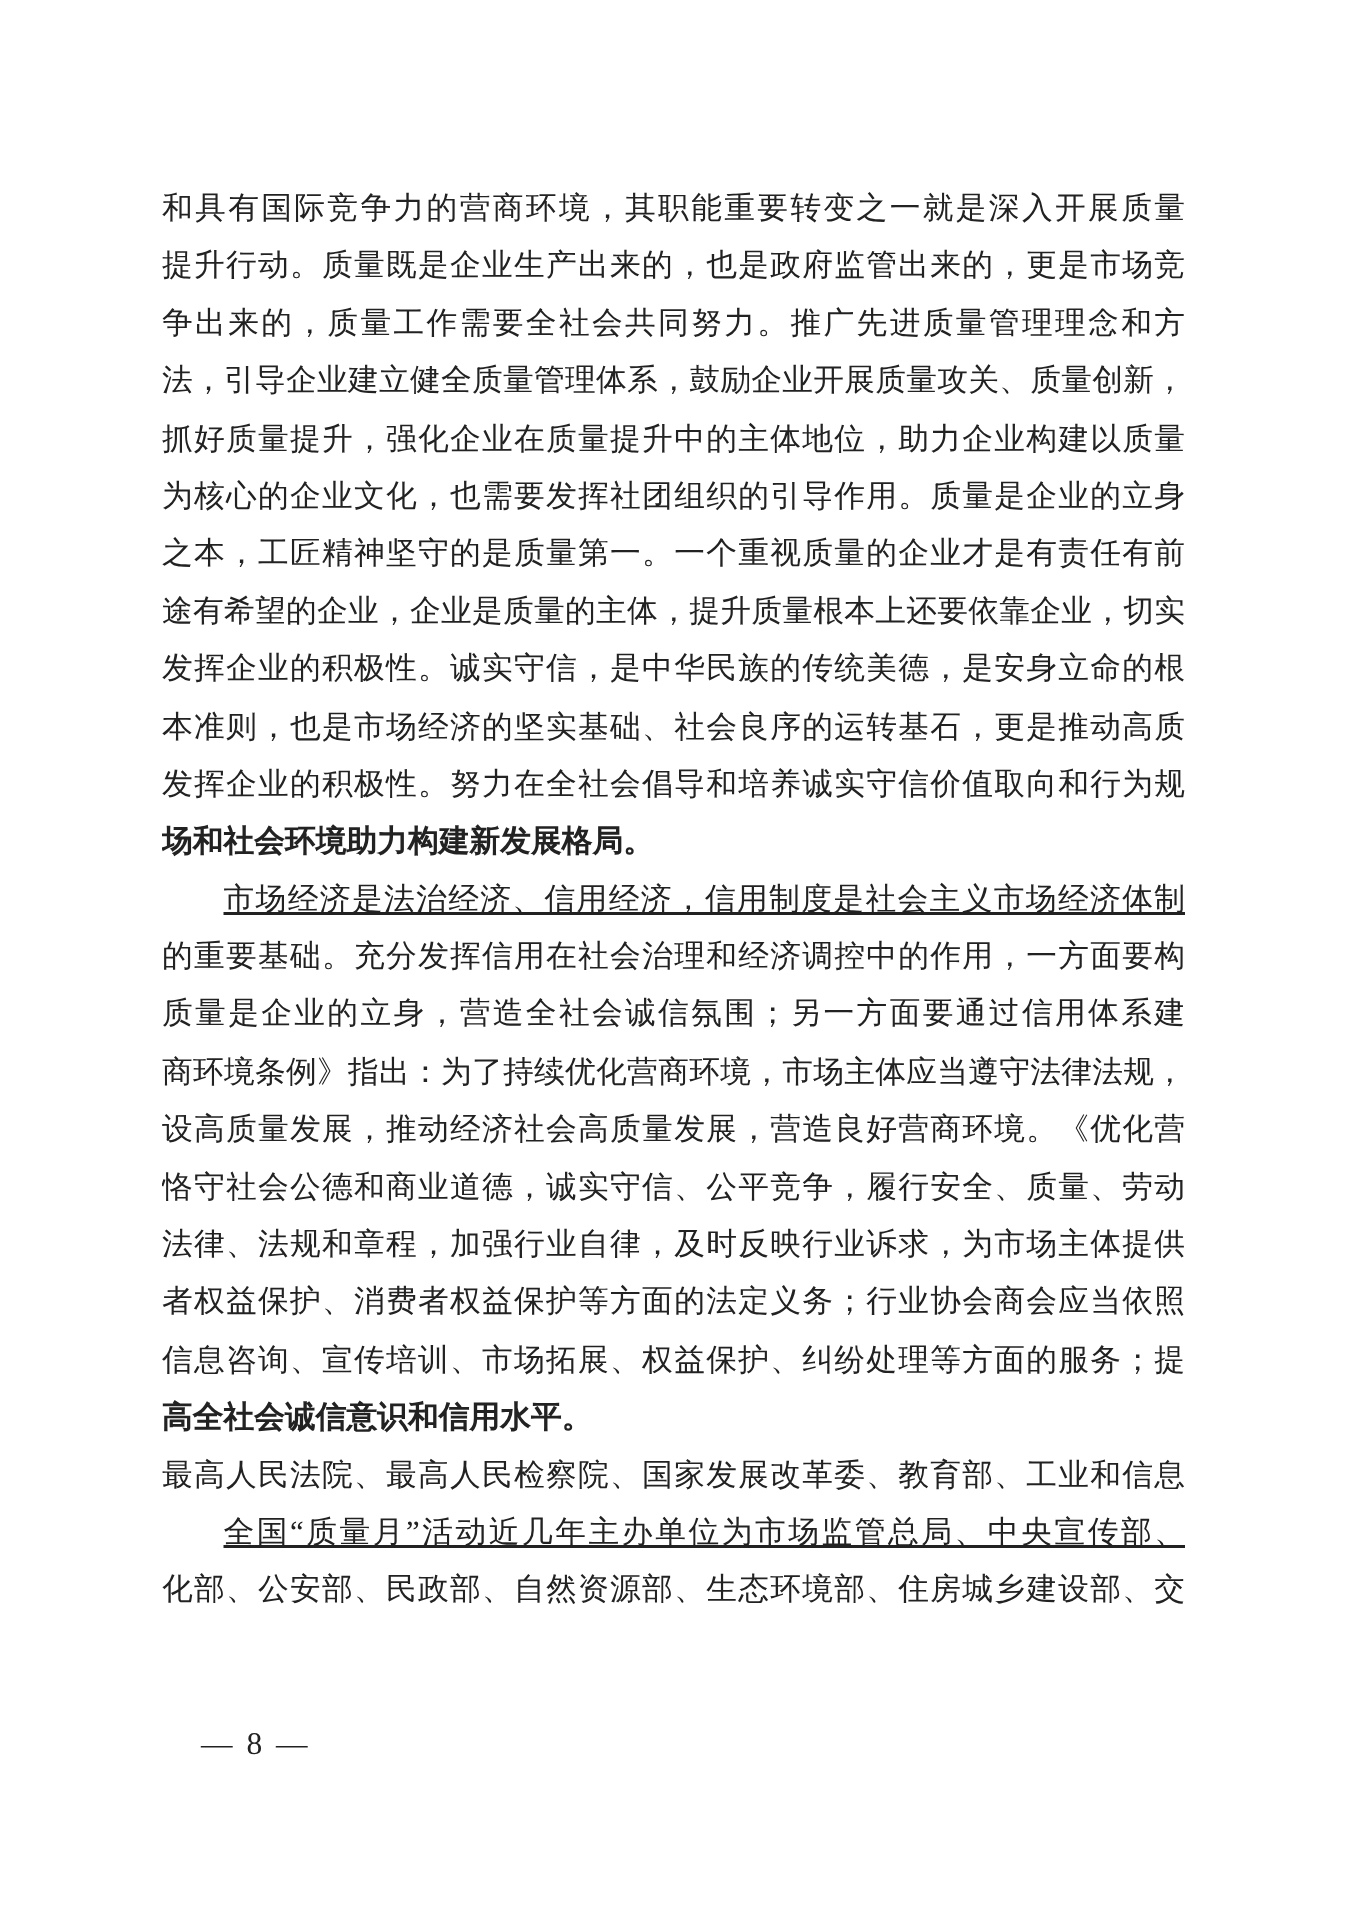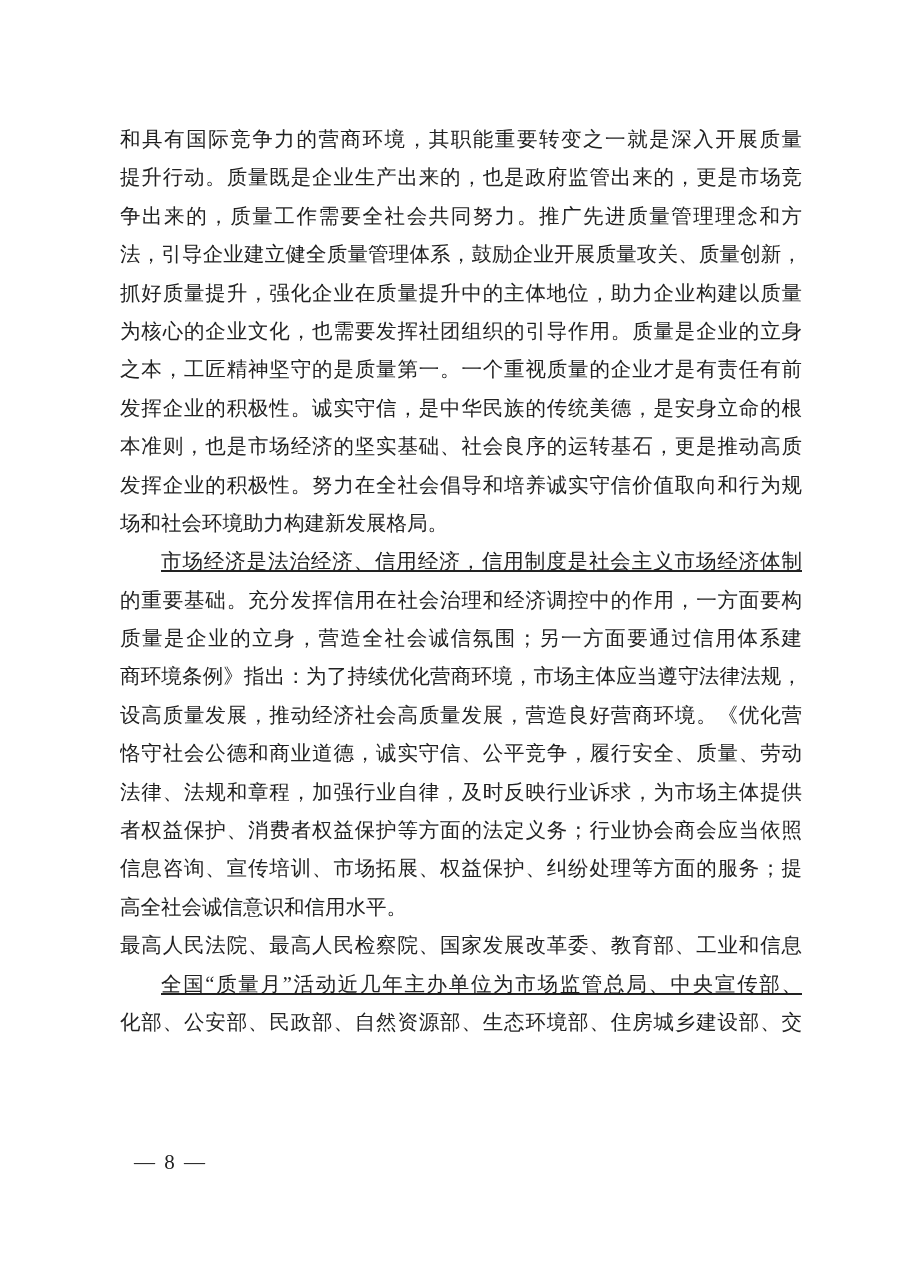--- a/index.html
+++ b/index.html
@@ -11,38 +11,39 @@
     position: relative;
     width: 900px;
     height: 1273px;
     background: #ffffff;
     overflow: hidden;
     font-family: "Liberation Serif", "DejaVu Serif", serif;
     color: #222222;
   }
   .text-block {
     position: absolute;
-    left: 120px;
+    left: 108px;
     top: 120px;
     width: 682px;
   }
   .line {
     font-size: 20.5px;
     line-height: 38.4px;
     height: 38.4px;
     text-align: justify;
     text-align-last: justify;
     overflow: hidden;
   }
   .line.indent {
     text-indent: 2em;
     text-decoration: underline;
   }
   .line.para-end {
     text-align-last: left;
+    font-weight: bold;
   }
   .page-number {
     position: absolute;
     left: 134px;
     top: 1150px;
     font-size: 21px;
     letter-spacing: 2px;
     color: #222222;
   }
 </style>
@@ -51,20 +52,21 @@
 
 <div class="page">
   <div class="text-block" id="text-block">
       <div class="line">和具有国际竞争力的营商环境，其职能重要转变之一就是深入开展质量</div>
       <div class="line">提升行动。质量既是企业生产出来的，也是政府监管出来的，更是市场竞</div>
       <div class="line">争出来的，质量工作需要全社会共同努力。推广先进质量管理理念和方</div>
       <div class="line">法，引导企业建立健全质量管理体系，鼓励企业开展质量攻关、质量创新，</div>
       <div class="line">抓好质量提升，强化企业在质量提升中的主体地位，助力企业构建以质量</div>
       <div class="line">为核心的企业文化，也需要发挥社团组织的引导作用。质量是企业的立身</div>
       <div class="line">之本，工匠精神坚守的是质量第一。一个重视质量的企业才是有责任有前</div>
+      <div class="line">途有希望的企业，企业是质量的主体，提升质量根本上还要依靠企业，切实</div>
       <div class="line">发挥企业的积极性。诚实守信，是中华民族的传统美德，是安身立命的根</div>
       <div class="line">本准则，也是市场经济的坚实基础、社会良序的运转基石，更是推动高质</div>
       <div class="line">发挥企业的积极性。努力在全社会倡导和培养诚实守信价值取向和行为规</div>
       <div class="line para-end">场和社会环境助力构建新发展格局。</div>
       <div class="line indent">市场经济是法治经济、信用经济，信用制度是社会主义市场经济体制</div>
       <div class="line">的重要基础。充分发挥信用在社会治理和经济调控中的作用，一方面要构</div>
       <div class="line">质量是企业的立身，营造全社会诚信氛围；另一方面要通过信用体系建</div>
       <div class="line">商环境条例》指出：为了持续优化营商环境，市场主体应当遵守法律法规，</div>
       <div class="line">设高质量发展，推动经济社会高质量发展，营造良好营商环境。《优化营</div>
       <div class="line">恪守社会公德和商业道德，诚实守信、公平竞争，履行安全、质量、劳动</div>

